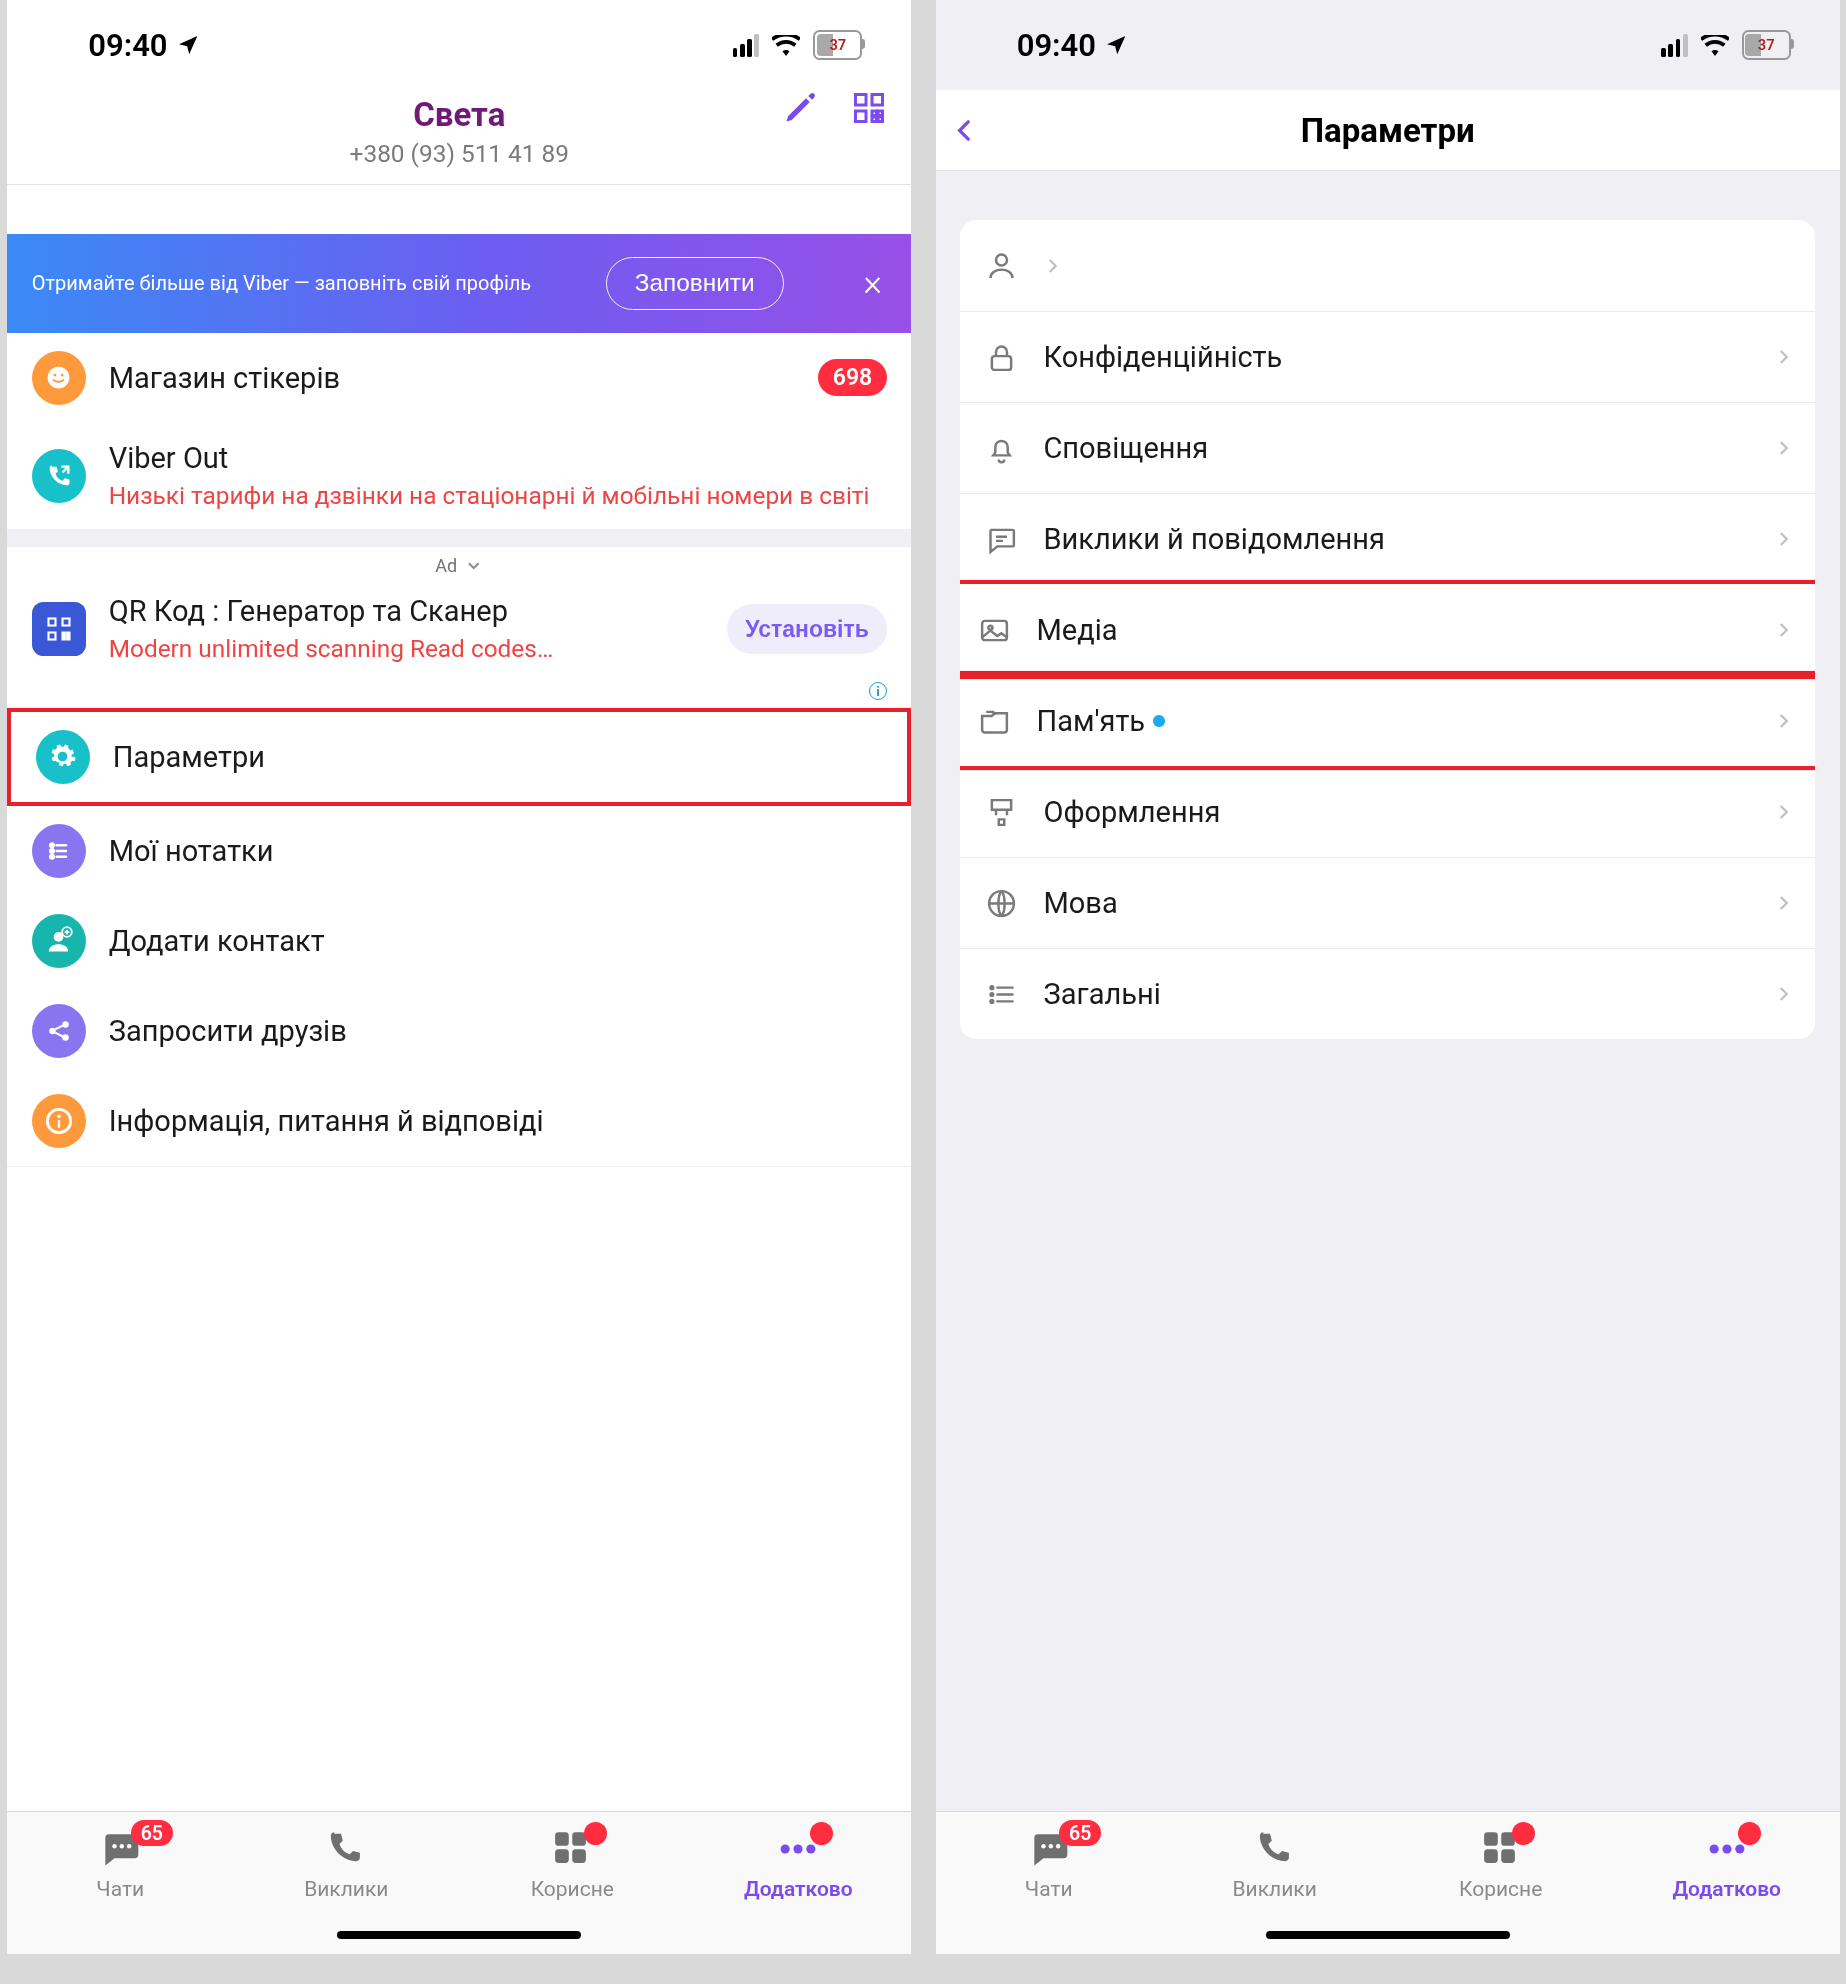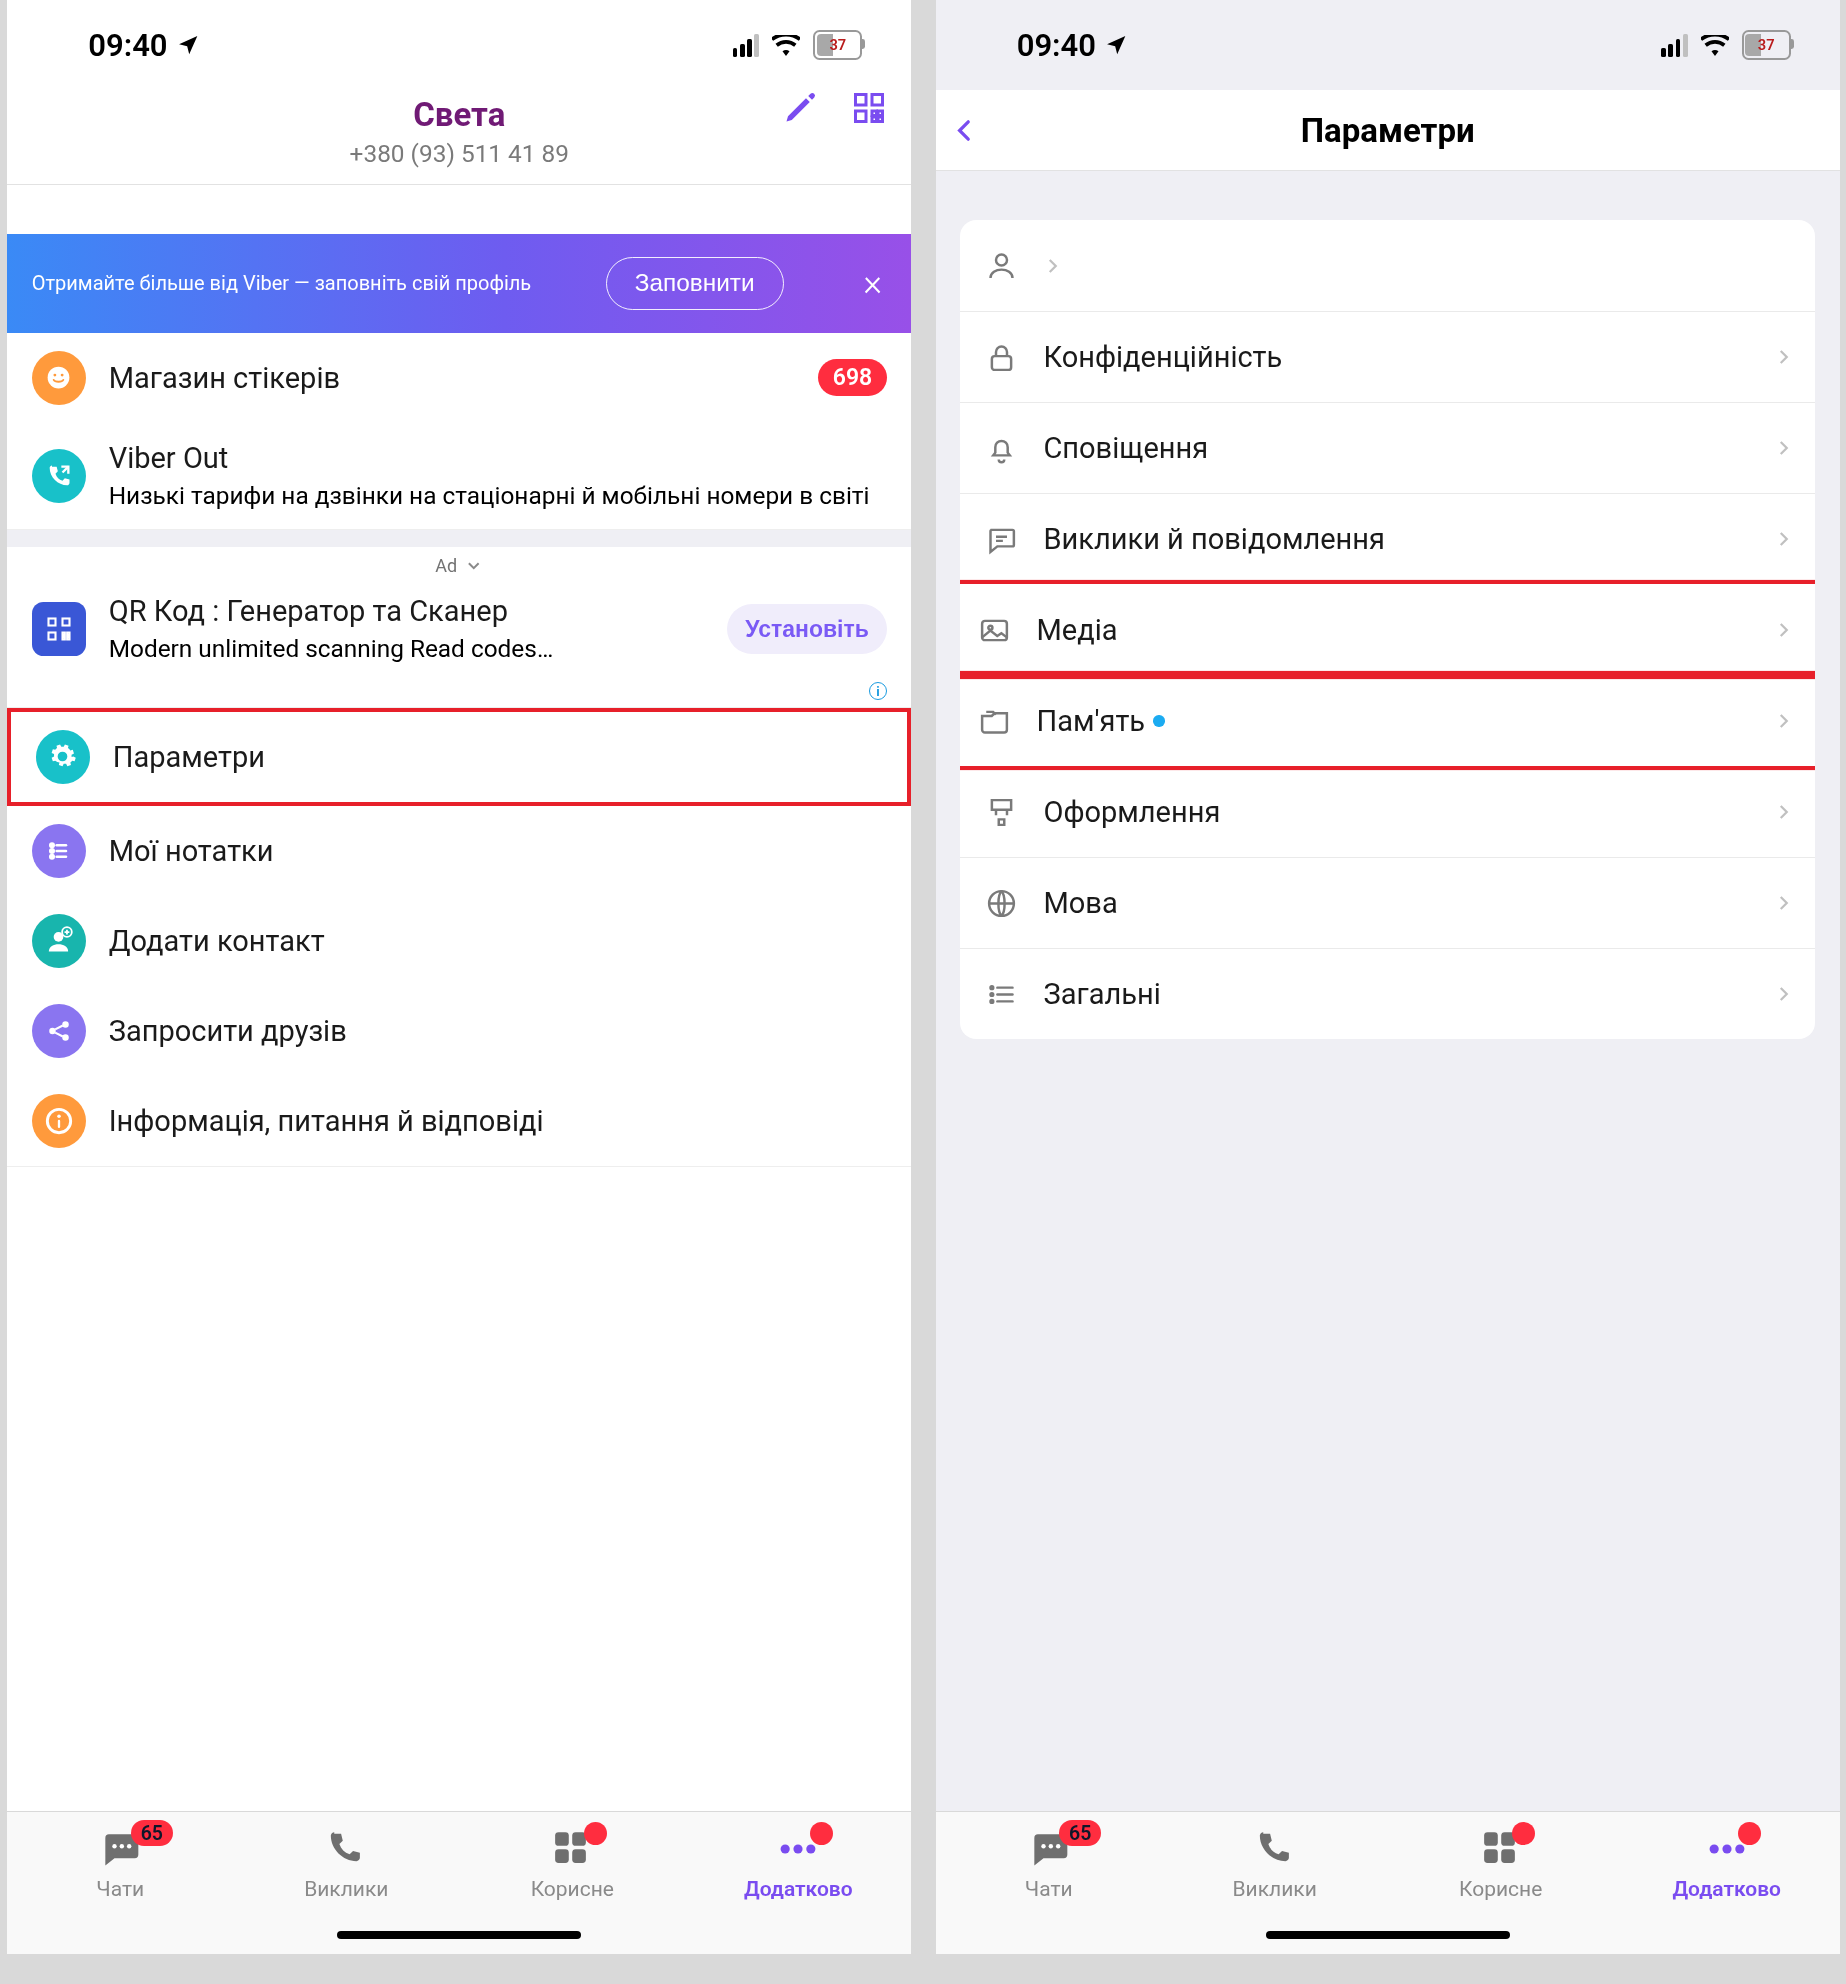--- a/index.html
+++ b/index.html
@@ -75,39 +75,39 @@
   .banner-close{font-size:36px;font-weight:300;color:#fff;padding:0 4.9px;}
   
   .menu-block{background:#fff; border-bottom:0.8px solid #eee;}
   .menu-item{
     display:flex;align-items:center;gap:23px;padding:18px 24.4px;min-height:90px;position:relative;
   }
   .menu-item .mi-icon{
     width:54px;height:54px;border-radius:50%;flex-shrink:0;display:flex;align-items:center;justify-content:center;color:#fff;
   }
   .mi-title{font-size:29px;color:#1a1a1a;}
-  .mi-sub{font-size:24.4px;color:#000000;margin-top:4.9px;line-height:1.3;}
+  .mi-sub{font-size:24.4px;color:#ef4444;margin-top:4.9px;line-height:1.3;}
   .mi-body{display:flex;flex-direction:column;flex:1;}
   .badge{background:#ff2d3f;color:#fff;font-size:23px;font-weight:600;padding:4.9px 14.7px;border-radius:24.4px;}
   .ad-head{display:flex;justify-content:center;align-items:center;gap:6.5px;padding:8.1px 24.4px 0;color:#737373;font-size:18px;}
   .ad-chev{width:19.5px;height:19.5px;}
   .install-btn{background:#f0edfb;color:#7a5af5;font-size:23px;padding:11.4px 18px;border-radius:33px;border:none;font-weight:600;}
   .ad-foot{display:flex;justify-content:flex-end;padding:0 24.4px 6.5px;}
   .ad-info{width:18px;height:18px;border:1.6px solid #1a9be0;border-radius:50%;display:inline-flex;align-items:center;justify-content:center;font-size:13px;color:#1a9be0;font-weight:700;}
   .gap{height:16.3px;background:#efeff4;}
   .highlight-box{border:4.1px solid #e7202a;}
   
   .tabbar{
     position:absolute;left:0;right:0;bottom:0;height:143px;background:#f9f9f9;border-top:0.8px solid #d9d9d9;display:flex;justify-content:space-around;align-items:flex-start;padding-top:14.7px;
   }
   .tab{display:flex;flex-direction:column;align-items:center;gap:6.5px;color:#8a8a8a;font-size:21px;position:relative;width:163px;}
   .tab.active{color:#7a4cf0;font-weight:600;}
   .tab-icon{width:44px;height:44px;position:relative;}
   .tab .dot{position:absolute;top:-4.9px;right:47px;width:23px;height:23px;background:#ff2d3f;border-radius:50%;}
-  .tab .count{position:absolute;top:-6.5px;right:29px;background:#ff2d3f;color:#0f172a;font-size:19.5px;font-weight:600;padding:1.6px 9.8px;border-radius:18px;}
+  .tab .count{position:absolute;top:-6.5px;right:29px;background:#ff2d3f;color:#ffffff;font-size:19.5px;font-weight:600;padding:1.6px 9.8px;border-radius:18px;}
   .home-ind{position:absolute;bottom:14.7px;left:50%;transform:translateX(-50%);width:244px;height:8.1px;background:#000;border-radius:8.1px;}
   
   .nav-header{
     height:81px;display:flex;align-items:center;position:relative;background:#fff;border-bottom:0.8px solid #e2e2e2;
   }
   .back-btn{position:absolute;left:16.3px;}
   .nav-title{flex:1;text-align:center;font-size:33px;font-weight:700;}
   .settings-group{background:#fff;margin:49px 24.4px 0 24.4px;border-radius:16.3px;overflow:hidden;}
   .set-row{
     display:flex;align-items:center;gap:24.4px;padding:0 23px;height:91px;position:relative;

